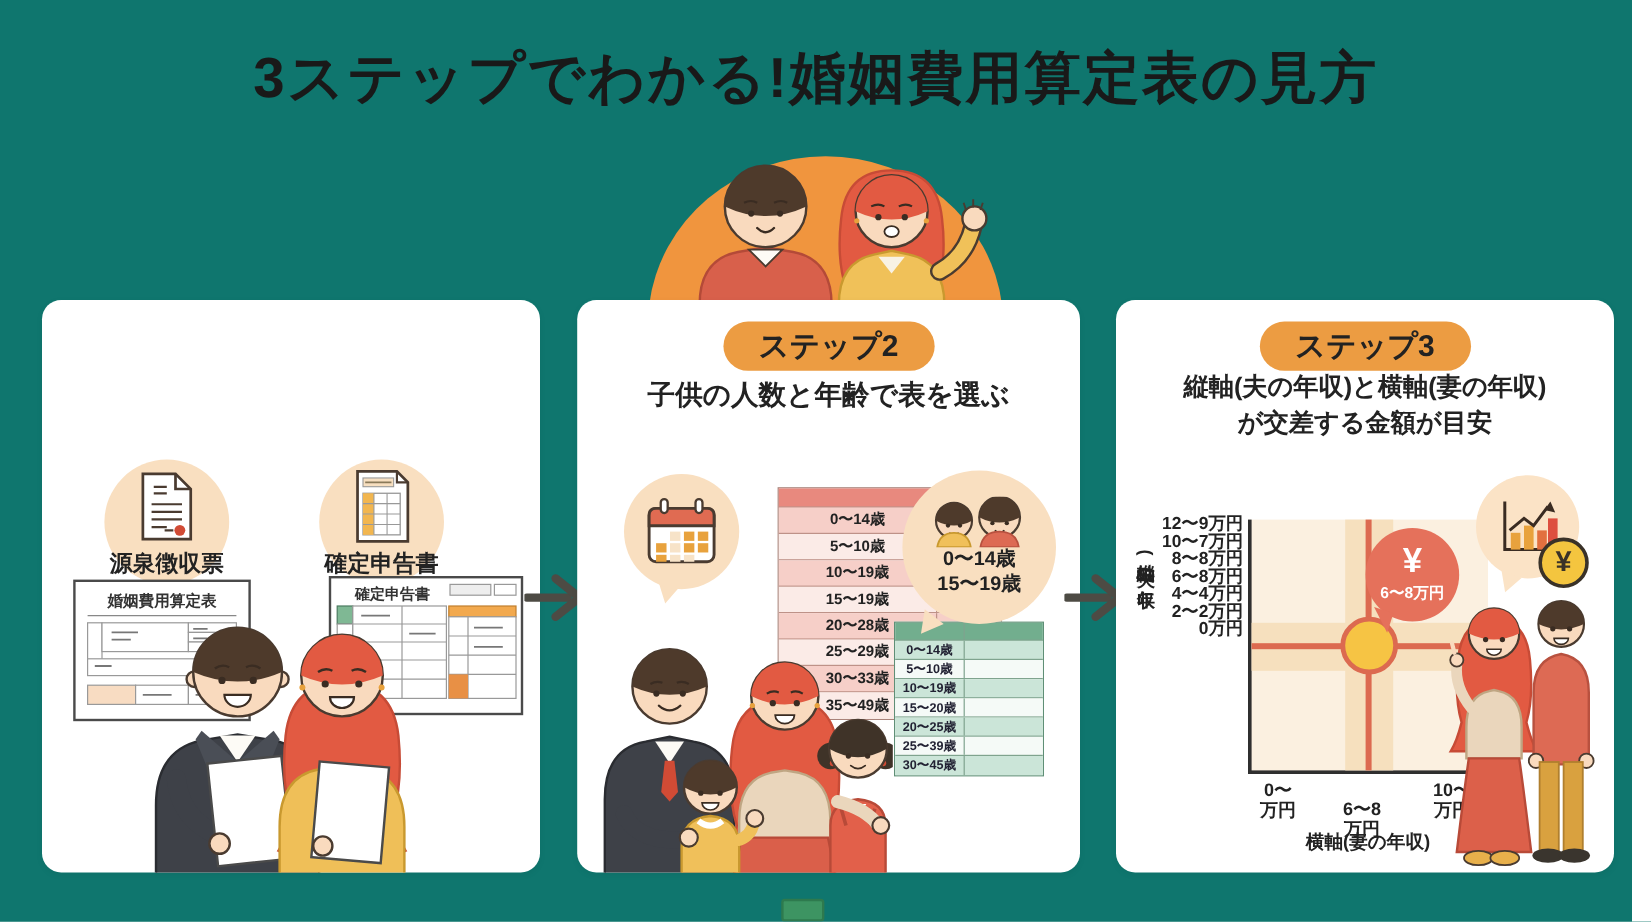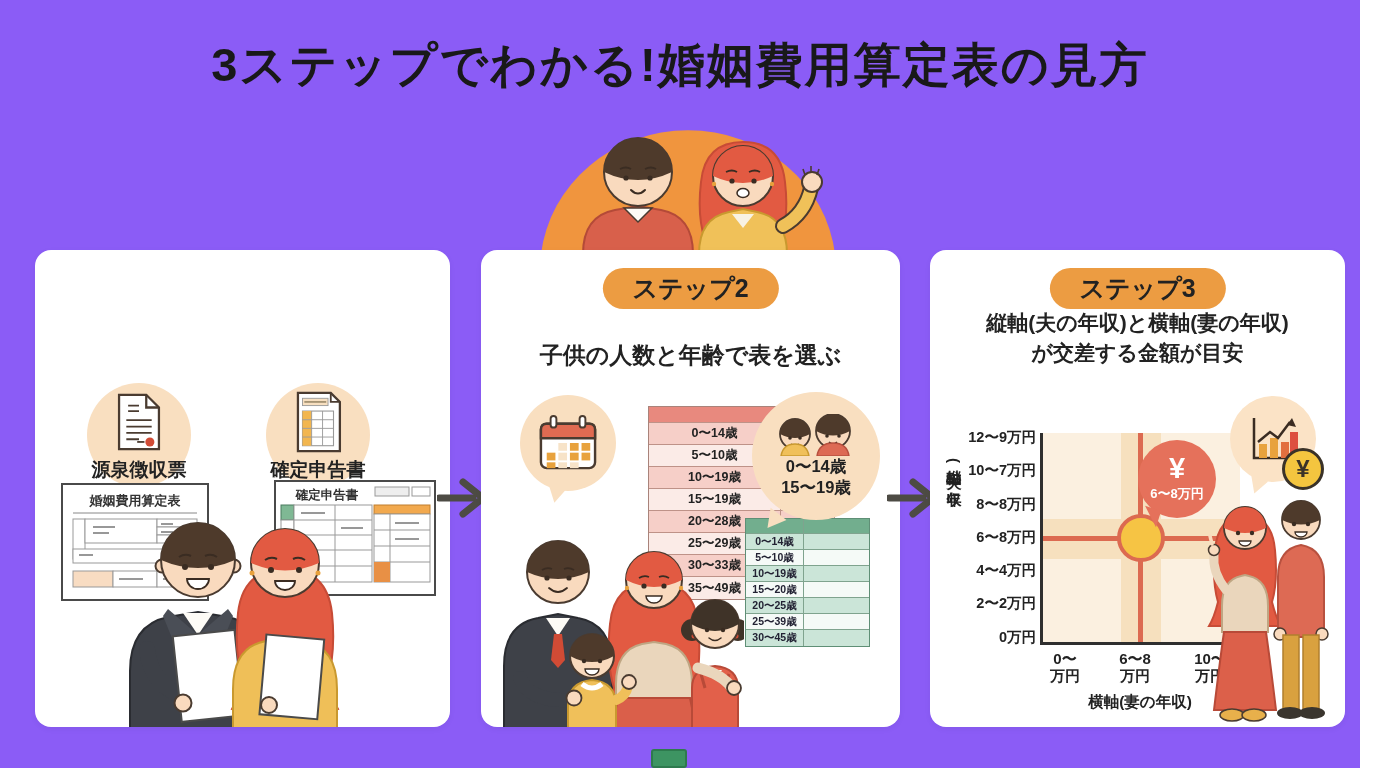--- a/index.html
+++ b/index.html
@@ -1,34 +1,34 @@
 <!DOCTYPE html>
 <html><head>
 <meta charset="utf-8">
 <style>
   * { margin:0; padding:0; box-sizing:border-box; }
   body { font-family:"Liberation Sans","DejaVu Sans",sans-serif; }
-  #canvas{ position:relative; width:1360px; height:768px; background:#8b5cf6; overflow:hidden; color:#1F1F1F; }
+  #canvas{ position:relative; width:1360px; height:768px; background:#0f766e; overflow:hidden; color:#1F1F1F; }
 
   .page-title{ position:absolute; top:34px; left:0; width:100%; text-align:center;
     font-size:47px; font-weight:900; letter-spacing:2px; color:#191919; }
 
   .panel{ position:absolute; top:250px; height:477px; background:#FFFFFF; border-radius:16px;
     box-shadow:0 2px 6px rgba(0,0,0,.05); }
   #panel1{ left:35px; width:415px; }
   #panel2{ left:481px; width:419px; }
   #panel3{ left:930px; width:415px; }
 
   .badge{ position:absolute; top:18px; left:50%; transform:translateX(-50%);
     background:#EC9C42; color:#222; font-size:25px; font-weight:900;
     padding:4px 30px; border-radius:999px; white-space:nowrap; }
   .subtitle{ position:absolute; top:64px; left:0; width:100%; text-align:center;
     font-weight:900; color:#222; }
   #panel1 .subtitle{ font-size:25px; }
-  #panel2 .subtitle{ font-size:23px;margin-top:26px; }
+  #panel2 .subtitle{ font-size:23px; }
   #panel3 .subtitle{ top:58px; font-size:21px; line-height:1.45; }
 
   .doc-circle{ position:absolute; width:104px; height:104px; border-radius:50%; background:#F9DFC0; }
   .doc-circle svg{ position:absolute; top:8px; left:50%; transform:translateX(-50%); }
   .doc-label{ position:absolute; bottom:4px; left:-8px; right:-8px; text-align:center;
     font-size:19px; font-weight:900; color:#222; }
 
   .illus{ position:absolute; }
 
   .bubble-circle{ position:absolute; border-radius:50%; background:#F9DFC0;
@@ -53,21 +53,21 @@
   .grow.odd{ background:#CBE5D8; }
   .grow.even{ background:#F5FAF7; }
   .gc1{ width:58px; border-right:1px solid #7FA38E; display:flex; align-items:center; justify-content:center;
     font-size:10.5px; font-weight:900; color:#223; }
   .gc2{ flex:1; }
 
   
   .yaxis-title{ position:absolute; left:14px; top:208px; height:180px; writing-mode:vertical-rl;
     font-size:15px; font-weight:900; color:#222; }
   .ylabels{ position:absolute; left:28px; top:180px; width:78px; height:214px;
-    display:flex; flex-direction:column; justify-content:space-between; }
+    display:flex; flex-direction:column; justify-content:flex-start; }
   .ylab{ text-align:right; font-size:14.5px; font-weight:900; color:#222; line-height:1; }
   .plot{ position:absolute; left:110px; top:183px; width:200px; height:212px; background:#FBF0E0;
     border-left:3px solid #2F2F2F; border-bottom:3px solid #2F2F2F; }
   .band-v{ position:absolute; left:78px; top:0; width:40px; height:100%; background:#F6E0BE; }
   .band-h{ position:absolute; left:0; top:86px; width:100%; height:40px; background:#F6E0BE; }
   .line-v{ position:absolute; left:95px; top:0; width:4.5px; height:100%; background:#DC6A50; }
   .line-h{ position:absolute; left:0; top:103px; width:100%; height:4.5px; background:#DC6A50; }
   .dot{ position:absolute; left:74px; top:81px; width:48px; height:48px; border-radius:50%;
     background:#F6C444; border:4px solid #DC6A50; }
   .xlab{ position:absolute; top:400px; width:64px; text-align:center; font-size:15px; font-weight:900;
@@ -442,21 +442,21 @@
       <div class="band-h"></div>
       <div class="line-v"></div>
       <div class="line-h"></div>
       <div class="dot"></div>
     </div>
 
     <div class="xlab" style="left:103px;">
       <div>0〜</div>
       <div>万円</div>
     </div>
-    <div class="xlab" style="left:173px;">
+    <div class="xlab" style="left:173px;margin-top:16px;">
       <div>6〜8</div>
       <div>万円</div>
     </div>
     <div class="xlab" style="left:248px;">
       <div>10〜</div>
       <div>万円</div>
     </div>
     <div class="xaxis-title">横軸(妻の年収)</div>
 
     <div class="amount-bubble">

